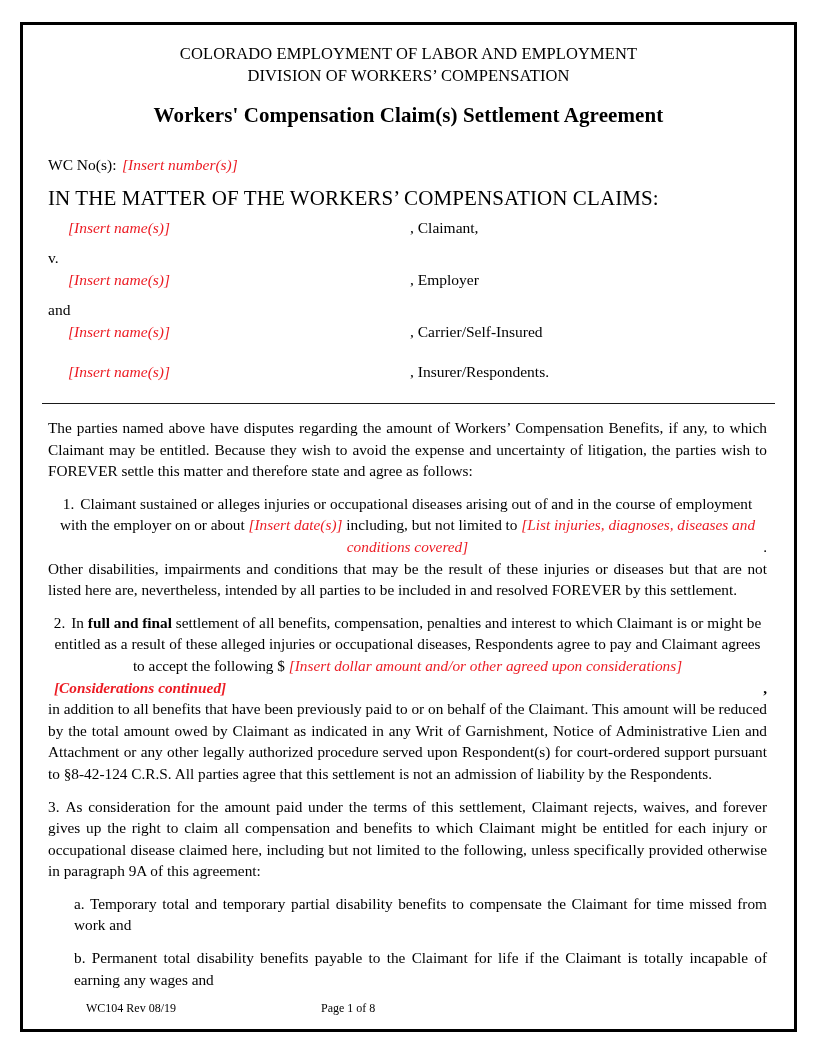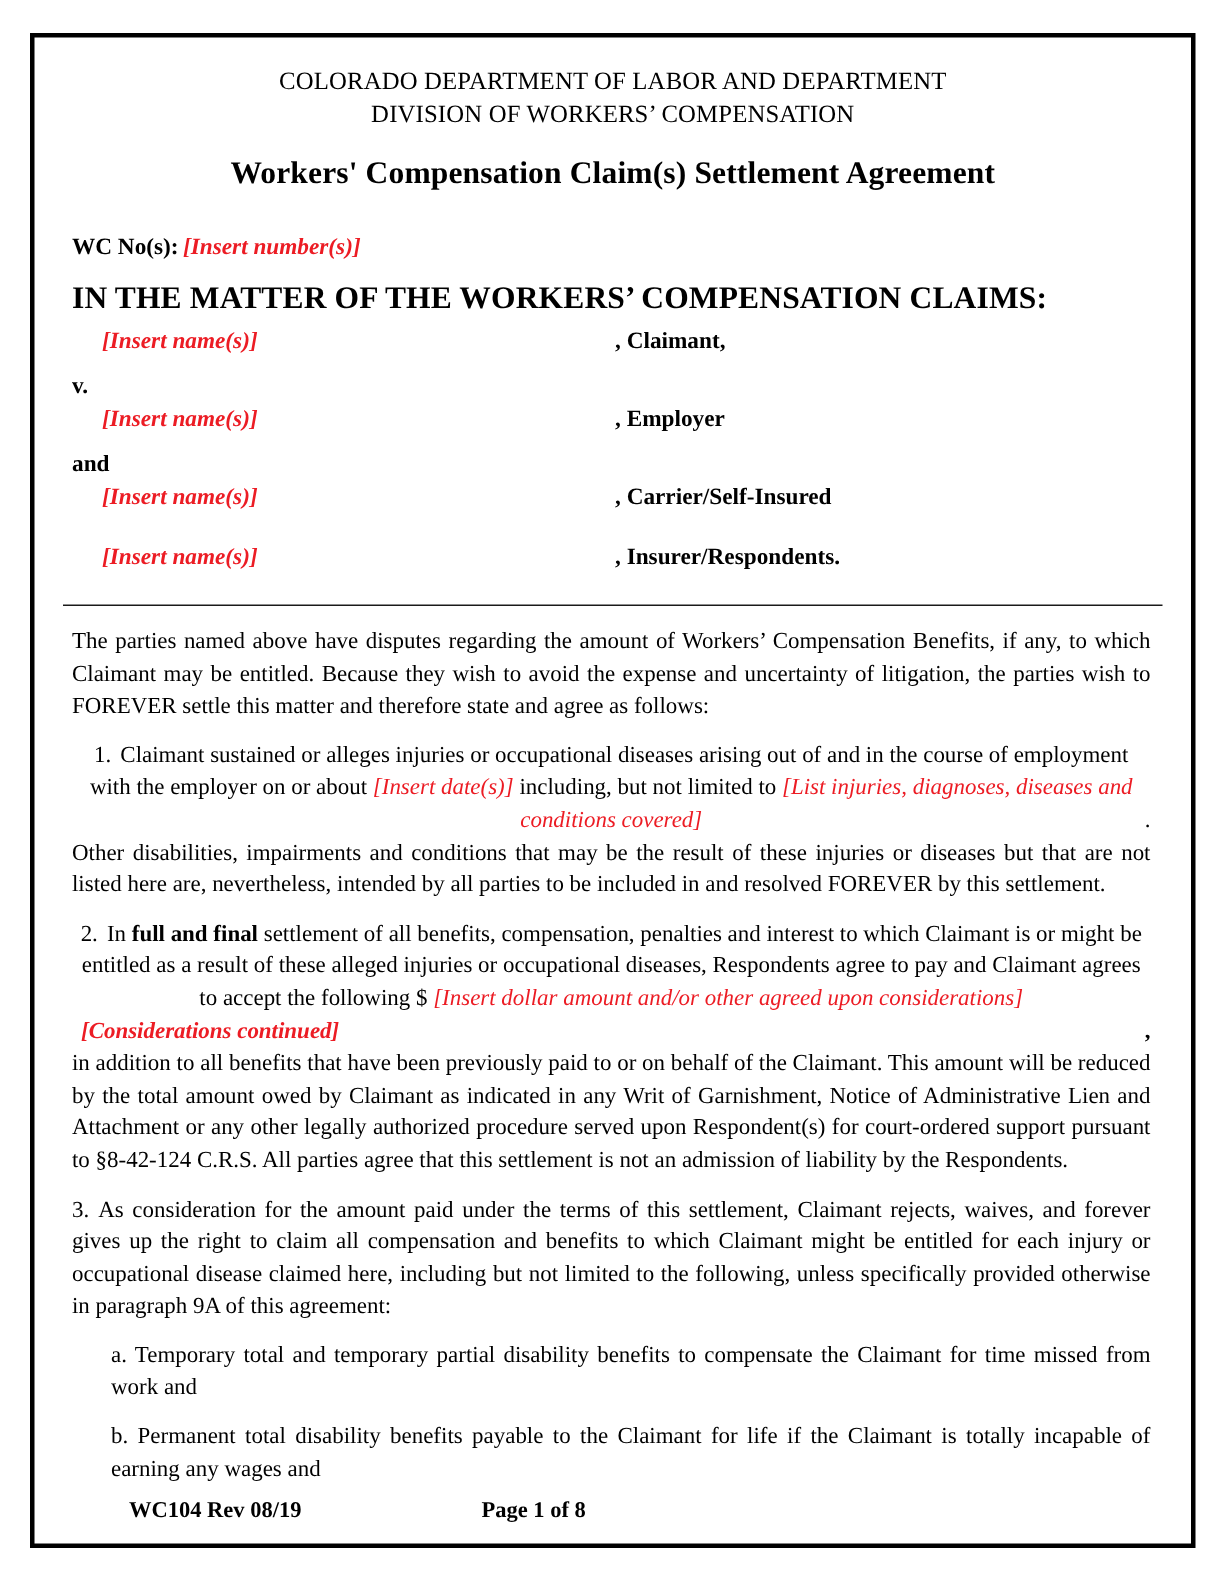--- a/index.html
+++ b/index.html
@@ -51,21 +51,20 @@
     font-weight: bold;
     margin-top: 16px;
     letter-spacing: 0.1px;
   }
 
   
   .caption {
     padding: 0 28px 0 28px;
     margin-top: 28px;
     font-size: 15.5px;
-    font-weight: bold;
   }
   .field-row {
     margin-bottom: 6px;
     white-space: nowrap;
   }
   .field-label {
     display: inline-block;
   }
   .wc-label { width: 74px; }
   .carrier-label { width: 100px; }
@@ -144,38 +143,37 @@
     align-items: baseline;
     font-weight: bold;
   }
 
   
   .footer {
     position: absolute;
     left: 0;
     right: 0;
     bottom: 16px;
-    font-size: 15px;
-    font-weight: bold;
+    font-size: 12px;
   }
   .footer-inner {
     display: flex;
     padding-left: 66px;
   }
   .footer-form { width: 235px; }
 </style>
 </head>
 <body>
 
 <div class="page-border"></div>
 
 <div class="page-inner">
 
   <div class="header">
-    <div class="agency-line">COLORADO DEPARTMENT OF LABOR AND DEPARTMENT</div>
+    <div class="agency-line">COLORADO EMPLOYMENT OF LABOR AND EMPLOYMENT</div>
     <div class="agency-line">DIVISION OF WORKERS’ COMPENSATION</div>
     <div class="doc-title">Workers' Compensation Claim(s) Settlement Agreement</div>
   </div>
 
   <div class="caption">
 
     <div class="field-row">
       <span class="field-label wc-label">WC No(s):</span><span class="placeholder">[Insert number(s)]</span>
     </div>
 

